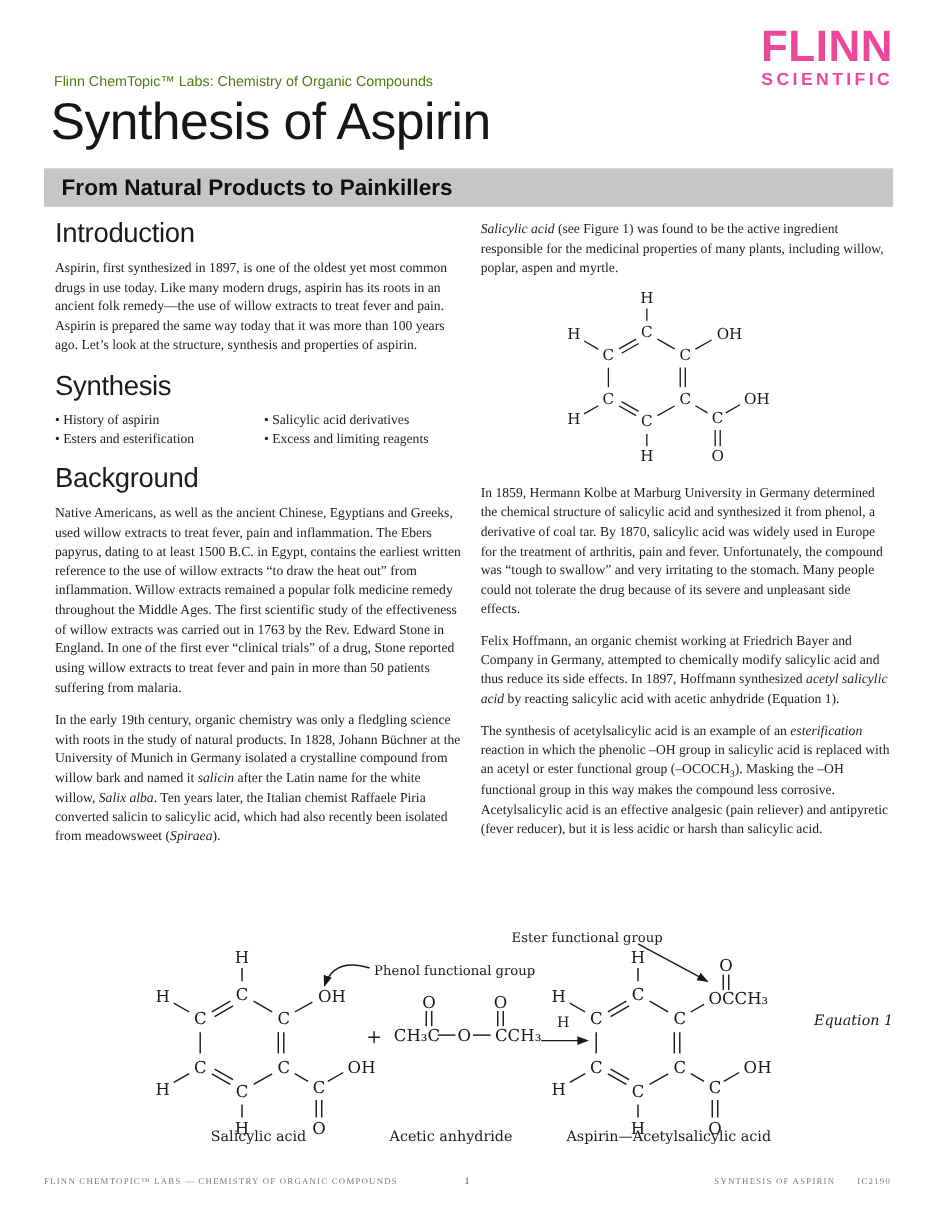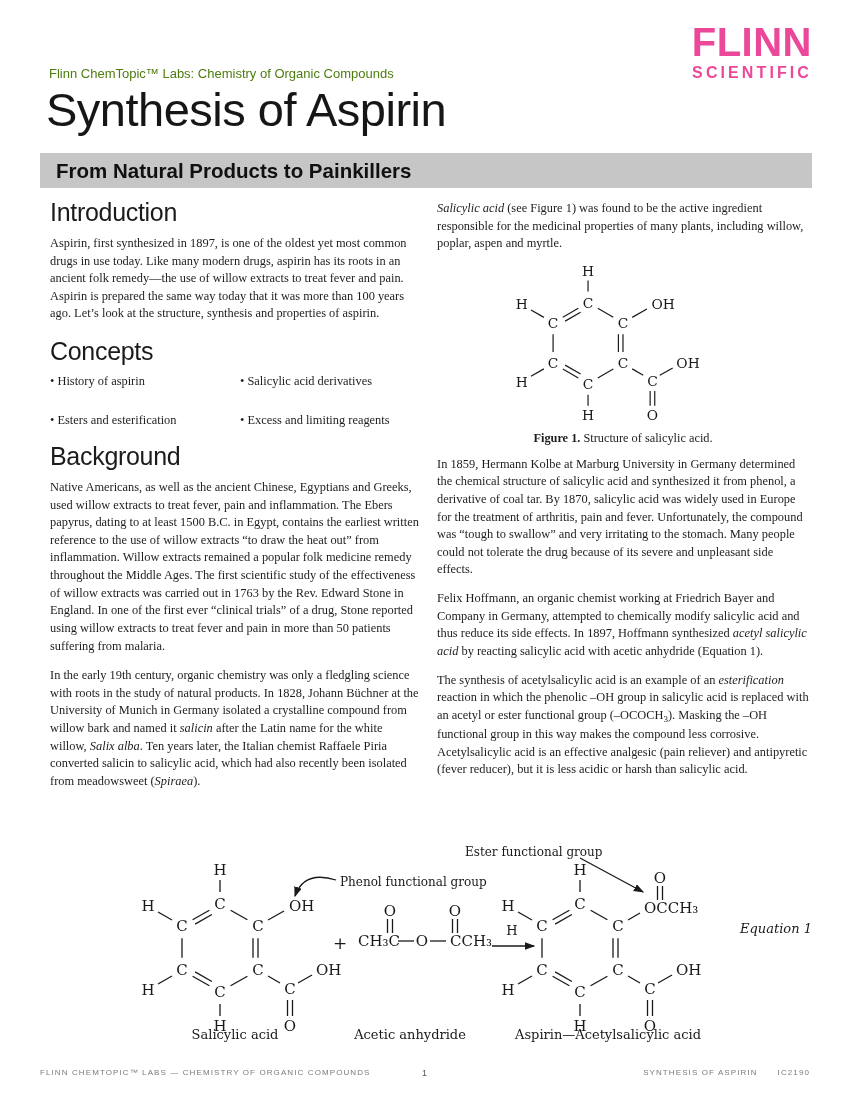--- a/index.html
+++ b/index.html
@@ -22,21 +22,21 @@
 
   
   .col{position:absolute;top:198px;}
   .col-left{left:50px;width:372px;}
   .col-right{left:437px;width:372px;top:200px;}
   h2{font-family:"Liberation Sans",sans-serif;font-size:25px;font-weight:400;
      letter-spacing:-0.3px;color:#1b1b1b;margin:14px 0 8px 0;}
   .col-left h2:first-child{margin-top:0;}
   p{font-size:12.4px;line-height:1.42;margin:0 0 12px 0;text-align:left;}
   .col-right p{margin:0 0 11px 0;}
-  .concepts{display:grid;grid-template-columns:190px 1fr;row-gap:24px;margin:4px 0 14px 0;}
+  .concepts{display:grid;grid-template-columns:190px 1fr;row-gap:3px;margin:4px 0 14px 0;}
   .bullet{font-size:12.4px;}
   .bullet::before{content:"• ";}
   sub{font-size:9px;}
 
   
   figure{margin:4px 0 10px 0;text-align:center;}
   figcaption{font-size:12.3px;margin-top:2px;}
   figcaption b{font-weight:bold;}
 
   
@@ -45,22 +45,22 @@
   svg text{font-family:"DejaVu Serif",serif;fill:#191919;dominant-baseline:central;}
   text.atom{font-size:15px;}
   text.name{font-size:13px;}
   text.note{font-size:12px;}
   text.cat{font-size:13px;}
   text.plus{font-size:17px;}
   text.eqlab{font-size:13px;font-style:italic;}
   .equation{position:absolute;left:40px;top:836px;width:770px;height:212px;}
 
   
-  .footer{position:absolute;left:40px;right:40px;top:1068px;display:flex;align-items:flex-start;
-          font-family:Liberation Sans, sans-serif;font-size:8px;letter-spacing:1.1px;color:#7a7a7a;}
+  .footer{position:absolute;left:40px;right:40px;top:1068px;display:flex;align-items:center;
+          font-family:Liberation Serif, serif;font-size:8px;letter-spacing:1.1px;color:#7a7a7a;}
   .f-left{flex:1;}
   .f-center{width:40px;text-align:center;color:#555;font-size:9px;}
   .f-right{flex:1;display:flex;justify-content:flex-end;gap:20px;}
 </style>
 </head>
 <body>
 
 <div class="page">
 
   <div class="logo">
@@ -71,21 +71,21 @@
   <div class="kicker">Flinn ChemTopic™ Labs: Chemistry of Organic Compounds</div>
   <h1 class="title">Synthesis of Aspirin</h1>
   <div class="banner">
     <span>From Natural Products to Painkillers</span>
   </div>
 
   <div class="col col-left">
     <h2>Introduction</h2>
     <p>Aspirin, first synthesized in 1897, is one of the oldest yet most common drugs in use today. Like many modern drugs, aspirin has its roots in an ancient folk remedy—the use of willow extracts to treat fever and pain. Aspirin is prepared the same way today that it was more than 100 years ago. Let’s look at the structure, synthesis and properties of aspirin.</p>
 
-    <h2>Concepts</h2>
+    <h2>Synthesis</h2>
     <div class="concepts">
       <div class="bullet">History of aspirin</div>
       <div class="bullet">Salicylic acid derivatives</div>
       <div class="bullet">Esters and esterification</div>
       <div class="bullet">Excess and limiting reagents</div>
     </div>
 
     <h2>Background</h2>
     <p>Native Americans, as well as the ancient Chinese, Egyptians and Greeks, used willow extracts to treat fever, pain and inflammation. The Ebers papyrus, dating to at least 1500 B.C. in Egypt, contains the earliest written reference to the use of willow extracts “to draw the heat out” from inflammation. Willow extracts remained a popular folk medicine remedy throughout the Middle Ages. The first scientific study of the effectiveness of willow extracts was carried out in 1763 by the Rev. Edward Stone in England. In one of the first ever “clinical trials” of a drug, Stone reported using willow extracts to treat fever and pain in more than 50 patients suffering from malaria.</p>
     <p><span>In the early 19th century, organic chemistry was only a fledgling science with roots in the study of natural products. In 1828, Johann Büchner at the University of Munich in Germany isolated a crystalline compound from willow bark and named it </span><i>salicin</i><span> after the Latin name for the white willow, </span><i>Salix alba</i><span>. Ten years later, the Italian chemist Raffaele Piria converted salicin to salicylic acid, which had also recently been isolated from meadowsweet (</span><i>Spiraea</i><span>).</span></p>
@@ -126,21 +126,20 @@
           <text class="atom" text-anchor="middle" x="112" y="8">H</text>
           <text class="atom" text-anchor="middle" x="40" y="44">H</text>
           <text class="atom" text-anchor="middle" x="40" y="128">H</text>
           <text class="atom" text-anchor="middle" x="112" y="164">H</text>
           <text class="atom" x="181" y="44">OH</text>
           <text class="atom" text-anchor="middle" x="182" y="127">C</text>
           <text class="atom" text-anchor="middle" x="182" y="164">O</text>
           <text class="atom" x="208" y="108">OH</text>
         </g>
       </svg>
-      <figcaption><b>Figure 1.</b><span> Structure of salicylic acid.</span></figcaption>
     </figure>
 
     <p>In 1859, Hermann Kolbe at Marburg University in Germany determined the chemical structure of salicylic acid and synthesized it from phenol, a derivative of coal tar. By 1870, salicylic acid was widely used in Europe for the treatment of arthritis, pain and fever. Unfortunately, the compound was “tough to swallow” and very irritating to the stomach. Many people could not tolerate the drug because of its severe and unpleasant side effects.</p>
     <p><span>Felix Hoffmann, an organic chemist working at Friedrich Bayer and Company in Germany, attempted to chemically modify salicylic acid and thus reduce its side effects. In 1897, Hoffmann synthesized </span><i>acetyl salicylic acid</i><span> by reacting salicylic acid with acetic anhydride (Equation 1).</span></p>
     <p><span>The synthesis of acetylsalicylic acid is an example of an </span><i>esterification</i><span> reaction in which the phenolic –OH group in salicylic acid is replaced with an acetyl or ester functional group (–OCOCH</span><sub>3</sub><span>). Masking the –OH functional group in this way makes the compound less corrosive. Acetylsalicylic acid is an effective analgesic (pain reliever) and antipyretic (fever reducer), but it is less acidic or harsh than salicylic acid.</span></p>
   </div>
 
   <div class="equation">
     <svg width="770" height="212" viewBox="0 0 770 212">
       <defs>

